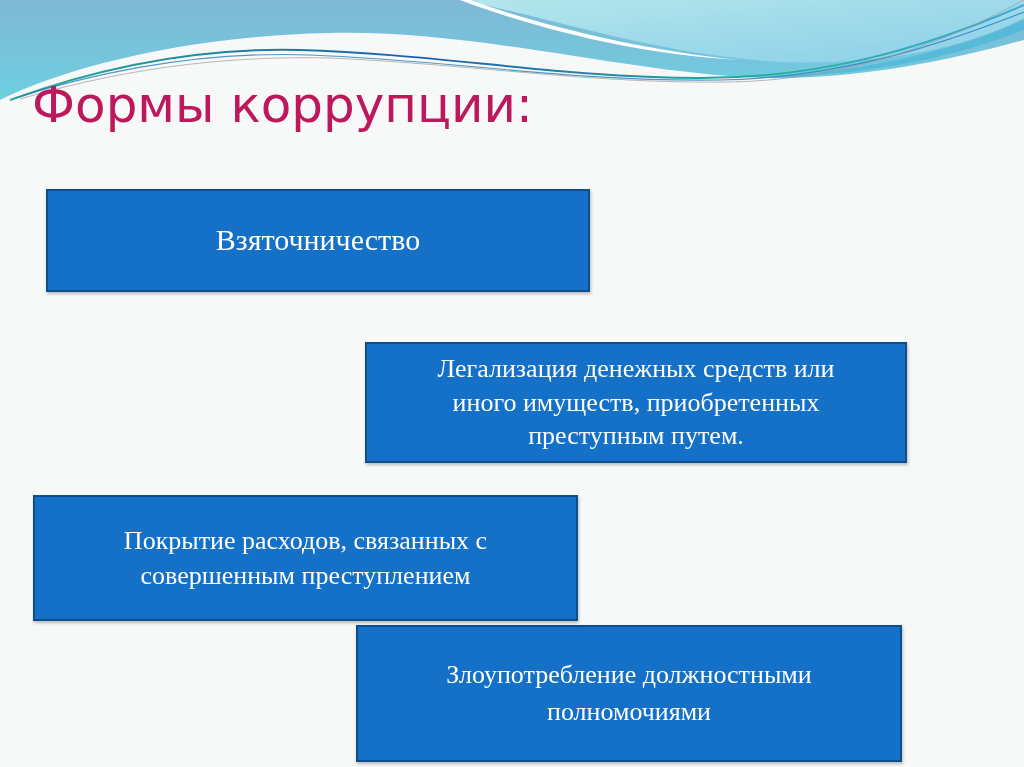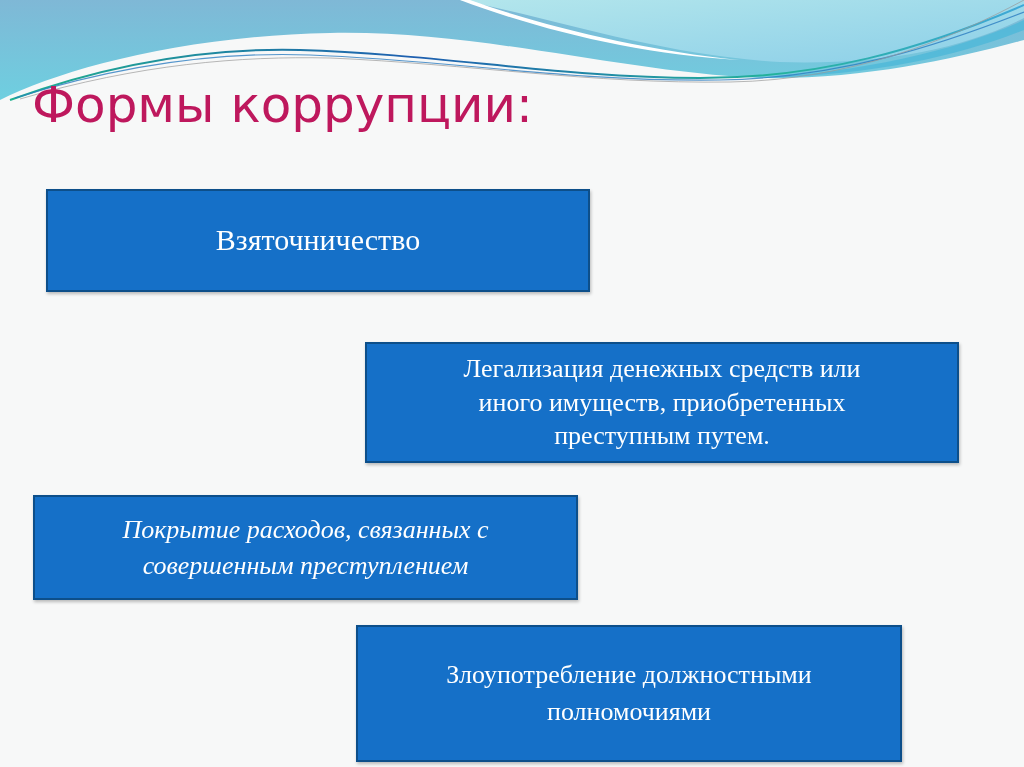--- a/index.html
+++ b/index.html
@@ -17,22 +17,22 @@
     .box {
       position: absolute; box-sizing: border-box;
       background: #1570c8; border: 2px solid #0d4f8a;
       box-shadow: 1px 2px 3px rgba(0,0,0,0.25);
       color: #ffffff; text-align: center;
       display: flex; align-items: center; justify-content: center;
       font-family: "Liberation Serif", serif; line-height: 1.22;
     }
     .box span { display: block; white-space: pre-line; }
     #box1 { left: 26px; top: 189px; width: 544px; height: 103px; font-size: 30px; margin-left: 20px; }
-    #box2 { left: 365px; top: 342px; width: 594px; height: 121px; font-size: 26px; line-height: 1.3; }
-    #box3 { left: 33px; top: 495px; width: 545px; height: 105px; font-size: 26px; line-height: 1.35; font-style: italic; }
+    #box2 { left: 365px; top: 342px; width: 542px; height: 121px; font-size: 26px; line-height: 1.3; }
+    #box3 { left: 33px; top: 495px; width: 545px; height: 126px; font-size: 26px; line-height: 1.35; }
     #box4 { left: 356px; top: 625px; width: 546px; height: 137px; font-size: 26px; line-height: 1.4; }
   </style>
 </head>
 <body>
 
 <svg class="wave-header" viewBox="0 0 1024 110" preserveAspectRatio="none">
   <defs>
     <linearGradient id="g1" x1="0" y1="0" x2="0" y2="1">
       <stop offset="0" stop-color="#7fb8d6"></stop>
       <stop offset="1" stop-color="#6ecfe0"></stop>

